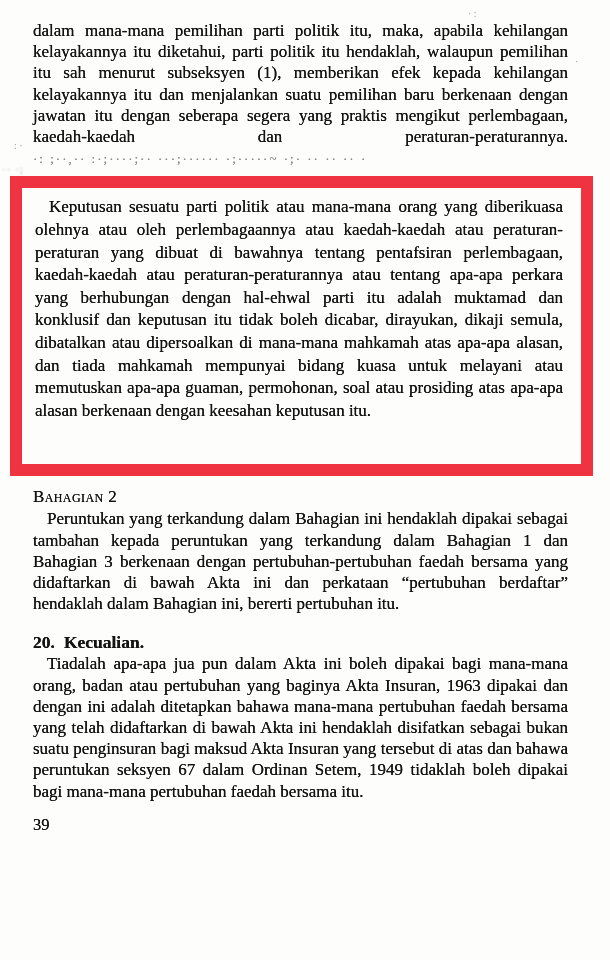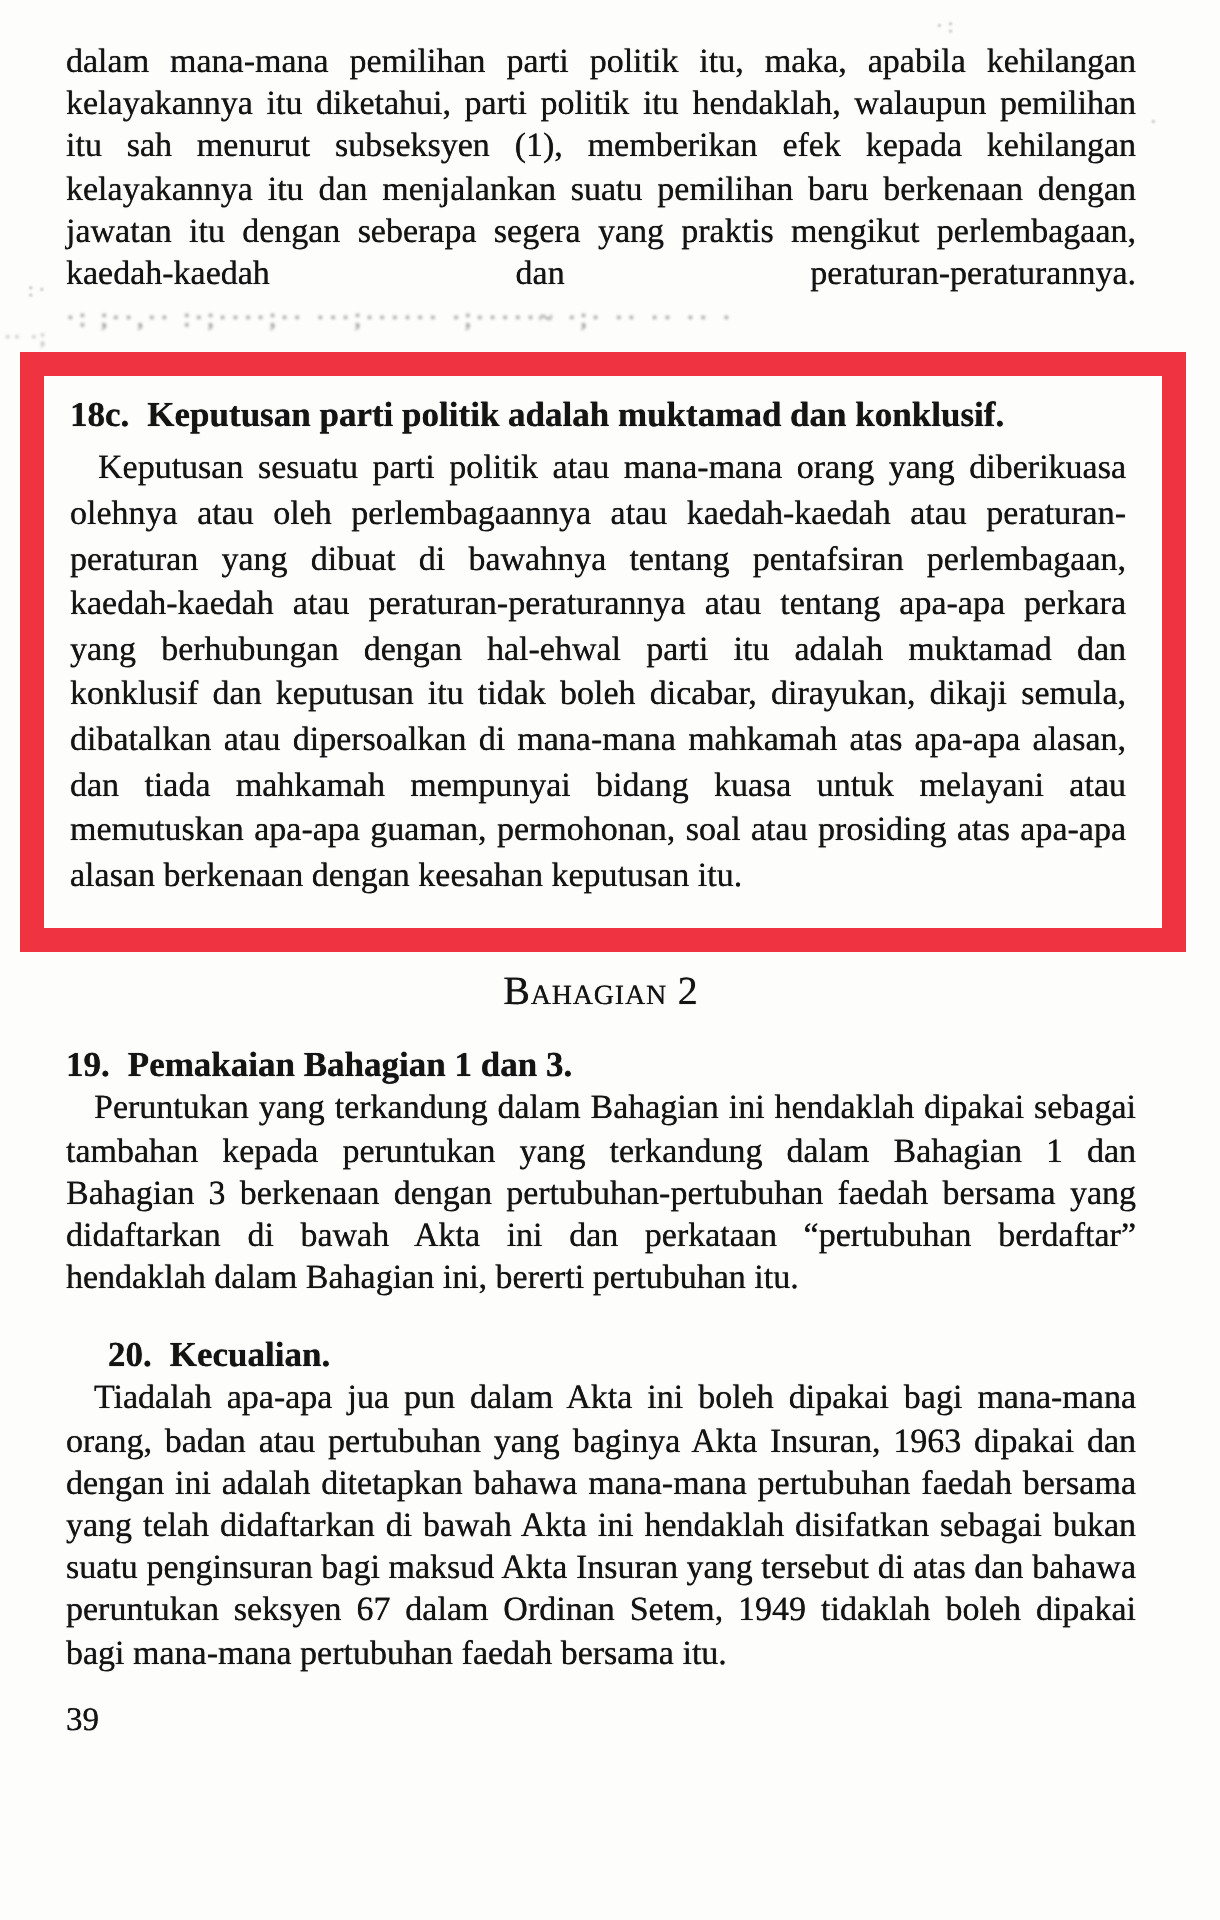--- a/index.html
+++ b/index.html
@@ -54,30 +54,30 @@
     line-height: 22px;
     font-weight: bold;
     text-shadow: 0 0 0.4px currentColor;
   }
   .section-head .sec-num { margin-right: 9px; }
   .highlight-box .section-head { margin-bottom: 5px; }
   .highlight-box p.doc-para { line-height: 22.6px; width: 528px; }
 
   .part-heading {
     margin-top: 9px;
-    text-align: center;
+    text-align: left;
     font-variant: small-caps;
-    font-size: 20px;
+    font-size: 17px;
     line-height: 23px;
     text-shadow: 0 0 0.35px currentColor;
   }
   .part-heading div { letter-spacing: 0.4px; }
 
   .sec19-head { margin-top: 13px; }
-  .sec20-head { margin-top: 17px; margin-left: 21px; }
+  .sec20-head { margin-top: 17px; }
   .sec-body { margin-top: 3px; }
 
   .page-number {
     margin-top: 13px;
     font-size: 16.5px;
     text-shadow: 0 0 0.35px currentColor;
   }
 
   .speck {
     position: absolute;
@@ -105,31 +105,29 @@
   <span class="speck" style="left:575px; top:56px;">·</span>
   <span class="speck" style="left:14px;  top:140px;">: ·</span>
   <span class="noise-left">·· ·;</span>
 
   <div class="body-col">
 
     <p class="doc-para intro"><span>dalam mana-mana pemilihan parti politik itu, maka, apabila kehilangan kelayakannya itu diketahui, parti politik itu hendaklah, walaupun pemilihan itu sah menurut subseksyen (1), memberikan efek kepada kehilangan kelayakannya itu dan menjalankan suatu pemilihan baru berkenaan dengan jawatan itu dengan seberapa segera yang praktis mengikut perlembagaan, kaedah-kaedah dan peraturan-peraturannya.</span> <span class="scan-smudge">·: ;··,·· :·;····;·· ···;······ ·;·····~ ·;·  ·· ·· ·· ·</span></p>
   </div>
 
   <div class="highlight-box">
-    <h2 class="section-head"><span class="sec-num">18c.</span><span>Keputusan parti politik adalah muktamad dan konklusif.</span></h2>
     <p class="doc-para indent">Keputusan sesuatu parti politik atau mana-mana orang yang diberikuasa olehnya atau oleh perlembagaannya atau kaedah-kaedah atau peraturan-peraturan yang dibuat di bawahnya tentang pentafsiran perlembagaan, kaedah-kaedah atau peraturan-peraturannya atau tentang apa-apa perkara yang berhubungan dengan hal-ehwal parti itu adalah muktamad dan konklusif dan keputusan itu tidak boleh dicabar, dirayukan, dikaji semula, dibatalkan atau dipersoalkan di mana-mana mahkamah atas apa-apa alasan, dan tiada mahkamah mempunyai bidang kuasa untuk melayani atau memutuskan apa-apa guaman, permohonan, soal atau prosiding atas apa-apa alasan berkenaan dengan keesahan keputusan itu.</p>
   </div>
 
   <div class="body-col">
 
     <div class="part-heading">
       <div>Bahagian 2</div>
     </div>
 
-    <h2 class="section-head sec19-head"><span class="sec-num">19.</span><span>Pemakaian Bahagian 1 dan 3.</span></h2>
     <p class="doc-para indent sec-body">Peruntukan yang terkandung dalam Bahagian ini hendaklah dipakai sebagai tambahan kepada peruntukan yang terkandung dalam Bahagian 1 dan Bahagian 3 berkenaan dengan pertubuhan-pertubuhan faedah bersama yang didaftarkan di bawah Akta ini dan perkataan “pertubuhan berdaftar” hendaklah dalam Bahagian ini, bererti pertubuhan itu.</p>
 
     <h2 class="section-head sec20-head"><span class="sec-num">20.</span><span>Kecualian.</span></h2>
     <p class="doc-para indent sec-body">Tiadalah apa-apa jua pun dalam Akta ini boleh dipakai bagi mana-mana orang, badan atau pertubuhan yang baginya Akta Insuran, 1963 dipakai dan dengan ini adalah ditetapkan bahawa mana-mana pertubuhan faedah bersama yang telah didaftarkan di bawah Akta ini hendaklah disifatkan sebagai bukan suatu penginsuran bagi maksud Akta Insuran yang tersebut di atas dan bahawa peruntukan seksyen 67 dalam Ordinan Setem, 1949 tidaklah boleh dipakai bagi mana-mana pertubuhan faedah bersama itu.</p>
 
     <div class="page-number">39</div>
   </div>
 
 </div>
 

